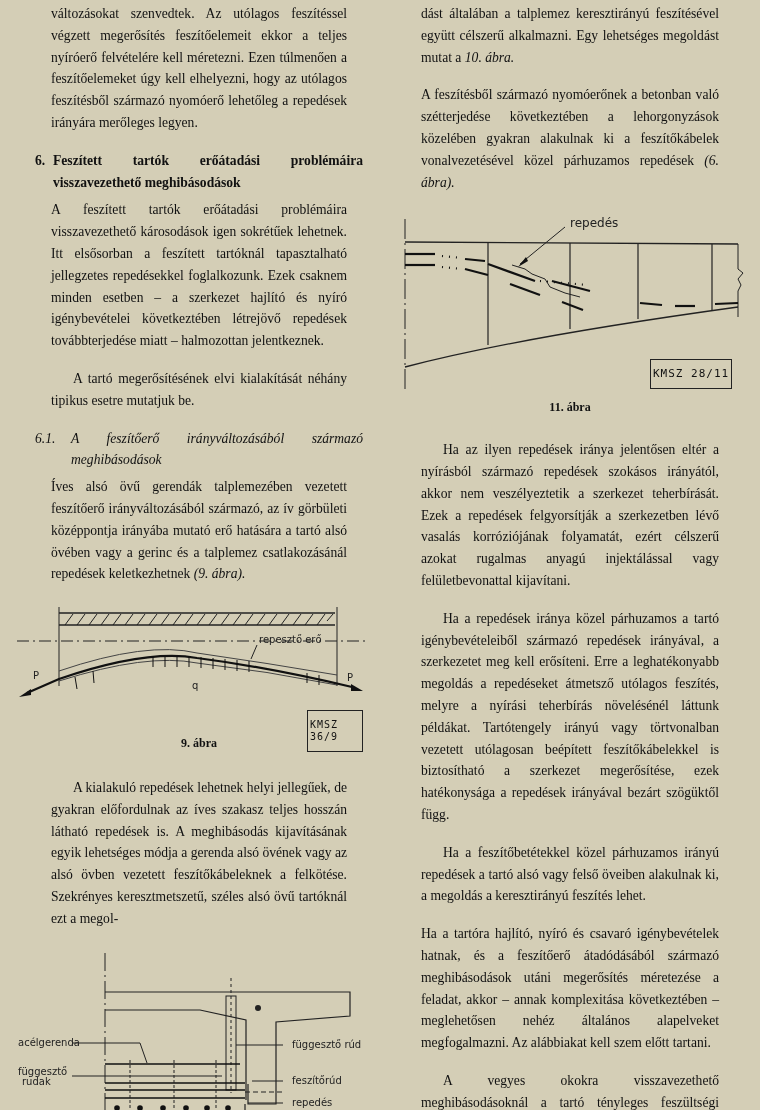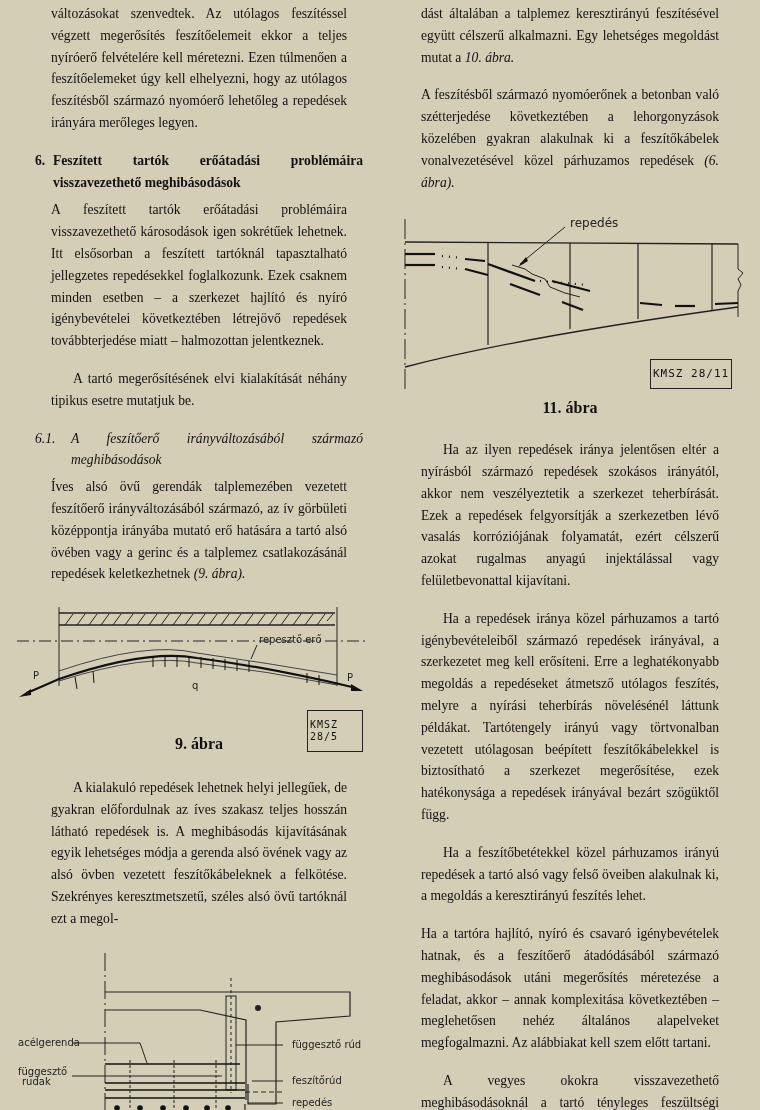--- a/index.html
+++ b/index.html
@@ -20,21 +20,21 @@
     text-align: justify;
   }
   .h-sub {
     font-style: italic; margin: 0; padding-left: 36px; text-indent: -36px;
     text-align: justify;
   }
   .h-sub .num { display: inline-block; width: 36px; text-indent: 0; }
   .h-sec .num { display: inline-block; width: 18px; text-indent: 0; }
   .fig { position: relative; }
   .fig svg { display: block; }
-  .caption { text-align: center; font-weight: bold; font-size: 16px; }
+  .caption { text-align: center; font-weight: bold; font-size: 12px; }
   .code-box {
     position: absolute; border: 1.5px solid #222; font-family: "DejaVu Sans Mono", monospace;
     font-size: 10px; line-height: 12px; padding: 8px 2px; letter-spacing: 1px;
   }
   .lbl { font-family: "DejaVu Sans", sans-serif; font-size: 10px; fill: #222; }
 </style>
 </head>
 <body>
 
 <div class="col col-left">
@@ -110,21 +110,21 @@
           <line x1="242" y1="60" x2="242" y2="71"></line>
         <line x1="300" y1="72" x2="300" y2="82"></line>
           <line x1="312" y1="74" x2="312" y2="84"></line>
       </g>
       <line x1="244" y1="58" x2="250" y2="44" stroke="#222" stroke-width="1"></line>
       <text class="lbl" x="252" y="42">repesztő erő</text>
       <text class="lbl" x="26" y="78">P</text>
       <text class="lbl" x="340" y="80">P</text>
       <text class="lbl" x="185" y="88">q</text>
     </svg>
-    <span class="code-box" style="left:300px; top:109px;">KMSZ 28/5</span>
+    <span class="code-box" style="left:300px; top:109px;">KMSZ 36/9</span>
   </div>
   <div class="caption" style="margin-top:2px">9. ábra</div>
 
   <p class="indent" style="margin-top:22px">A kialakuló repedések lehetnek helyi jellegűek, de gyakran előfordulnak az íves szakasz teljes hosszán látható repedések is. A meghibásodás kijavításának egyik lehetséges módja a gerenda alsó övének vagy az alsó övben vezetett feszítőkábeleknek a felkötése. Szekrényes keresztmetszetű, széles alsó övű tartóknál ezt a megol-</p>
 
   <div class="fig" style="margin-top:18px; height:222px; margin-left:-35px;">
     <svg width="370" height="205" viewBox="0 0 370 205">
 
       <line x1="105" y1="5" x2="105" y2="178" stroke="#222" stroke-width="1" stroke-dasharray="18,4,2,4"></line>
 

